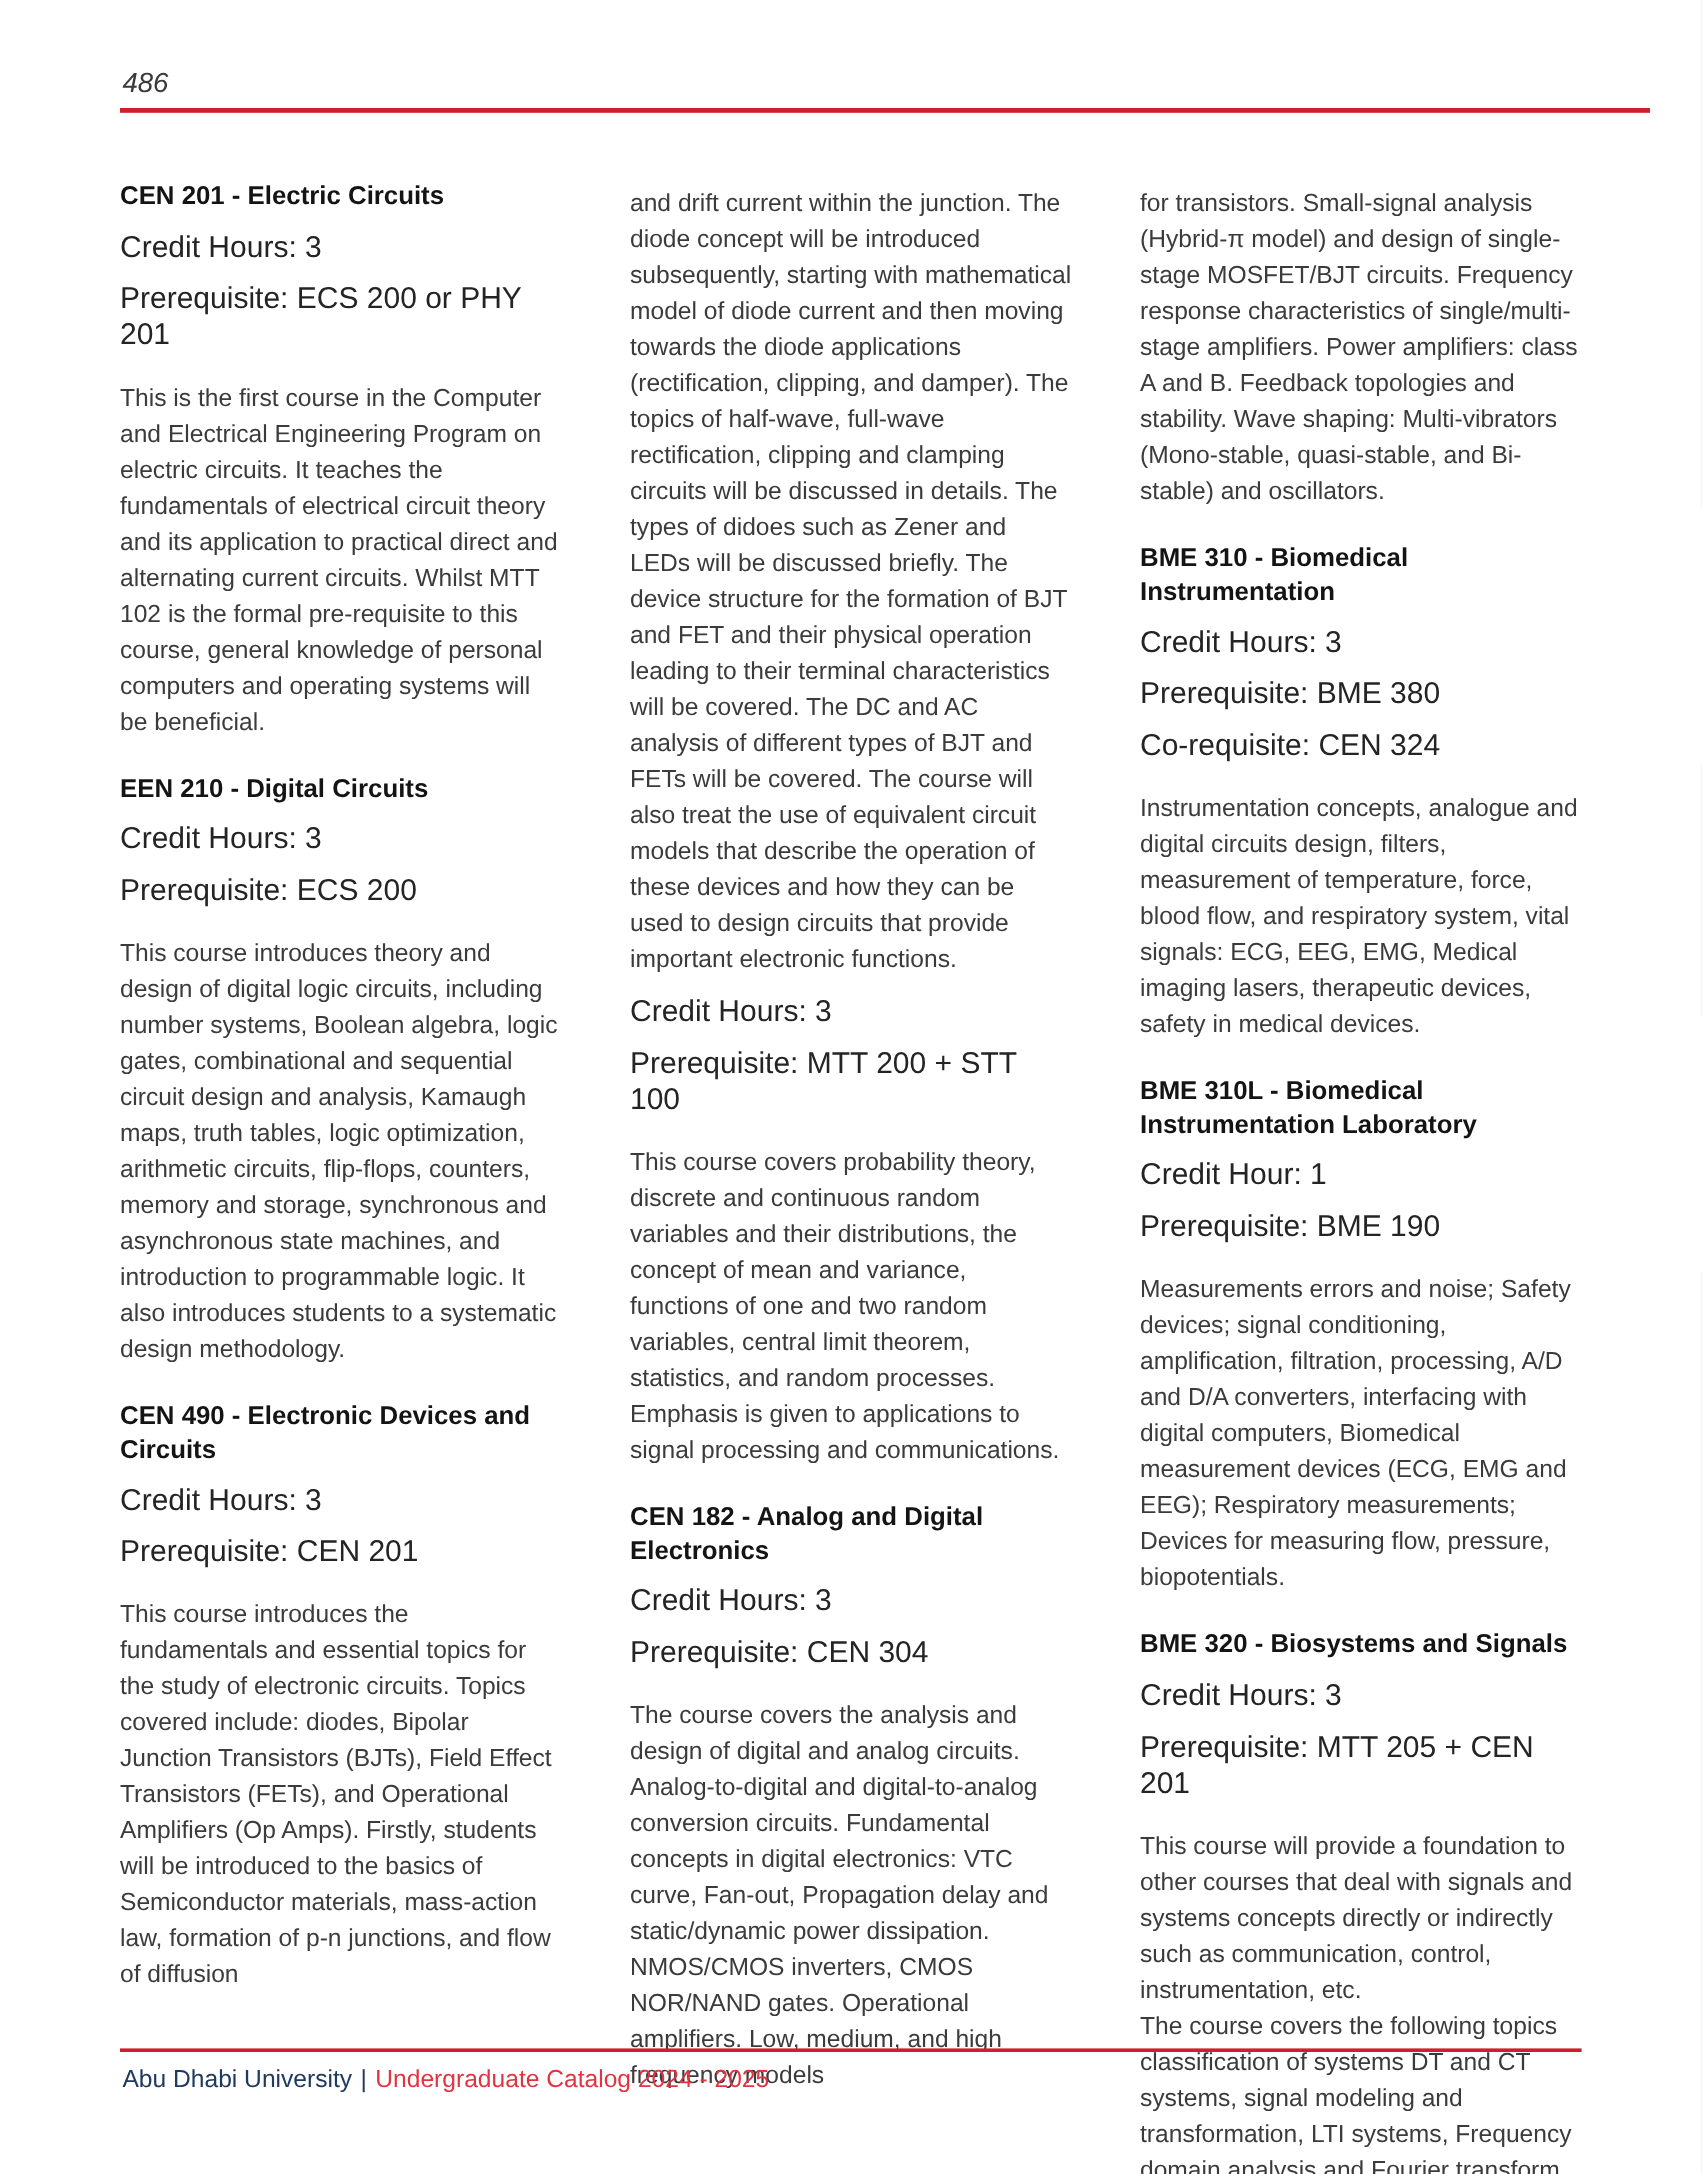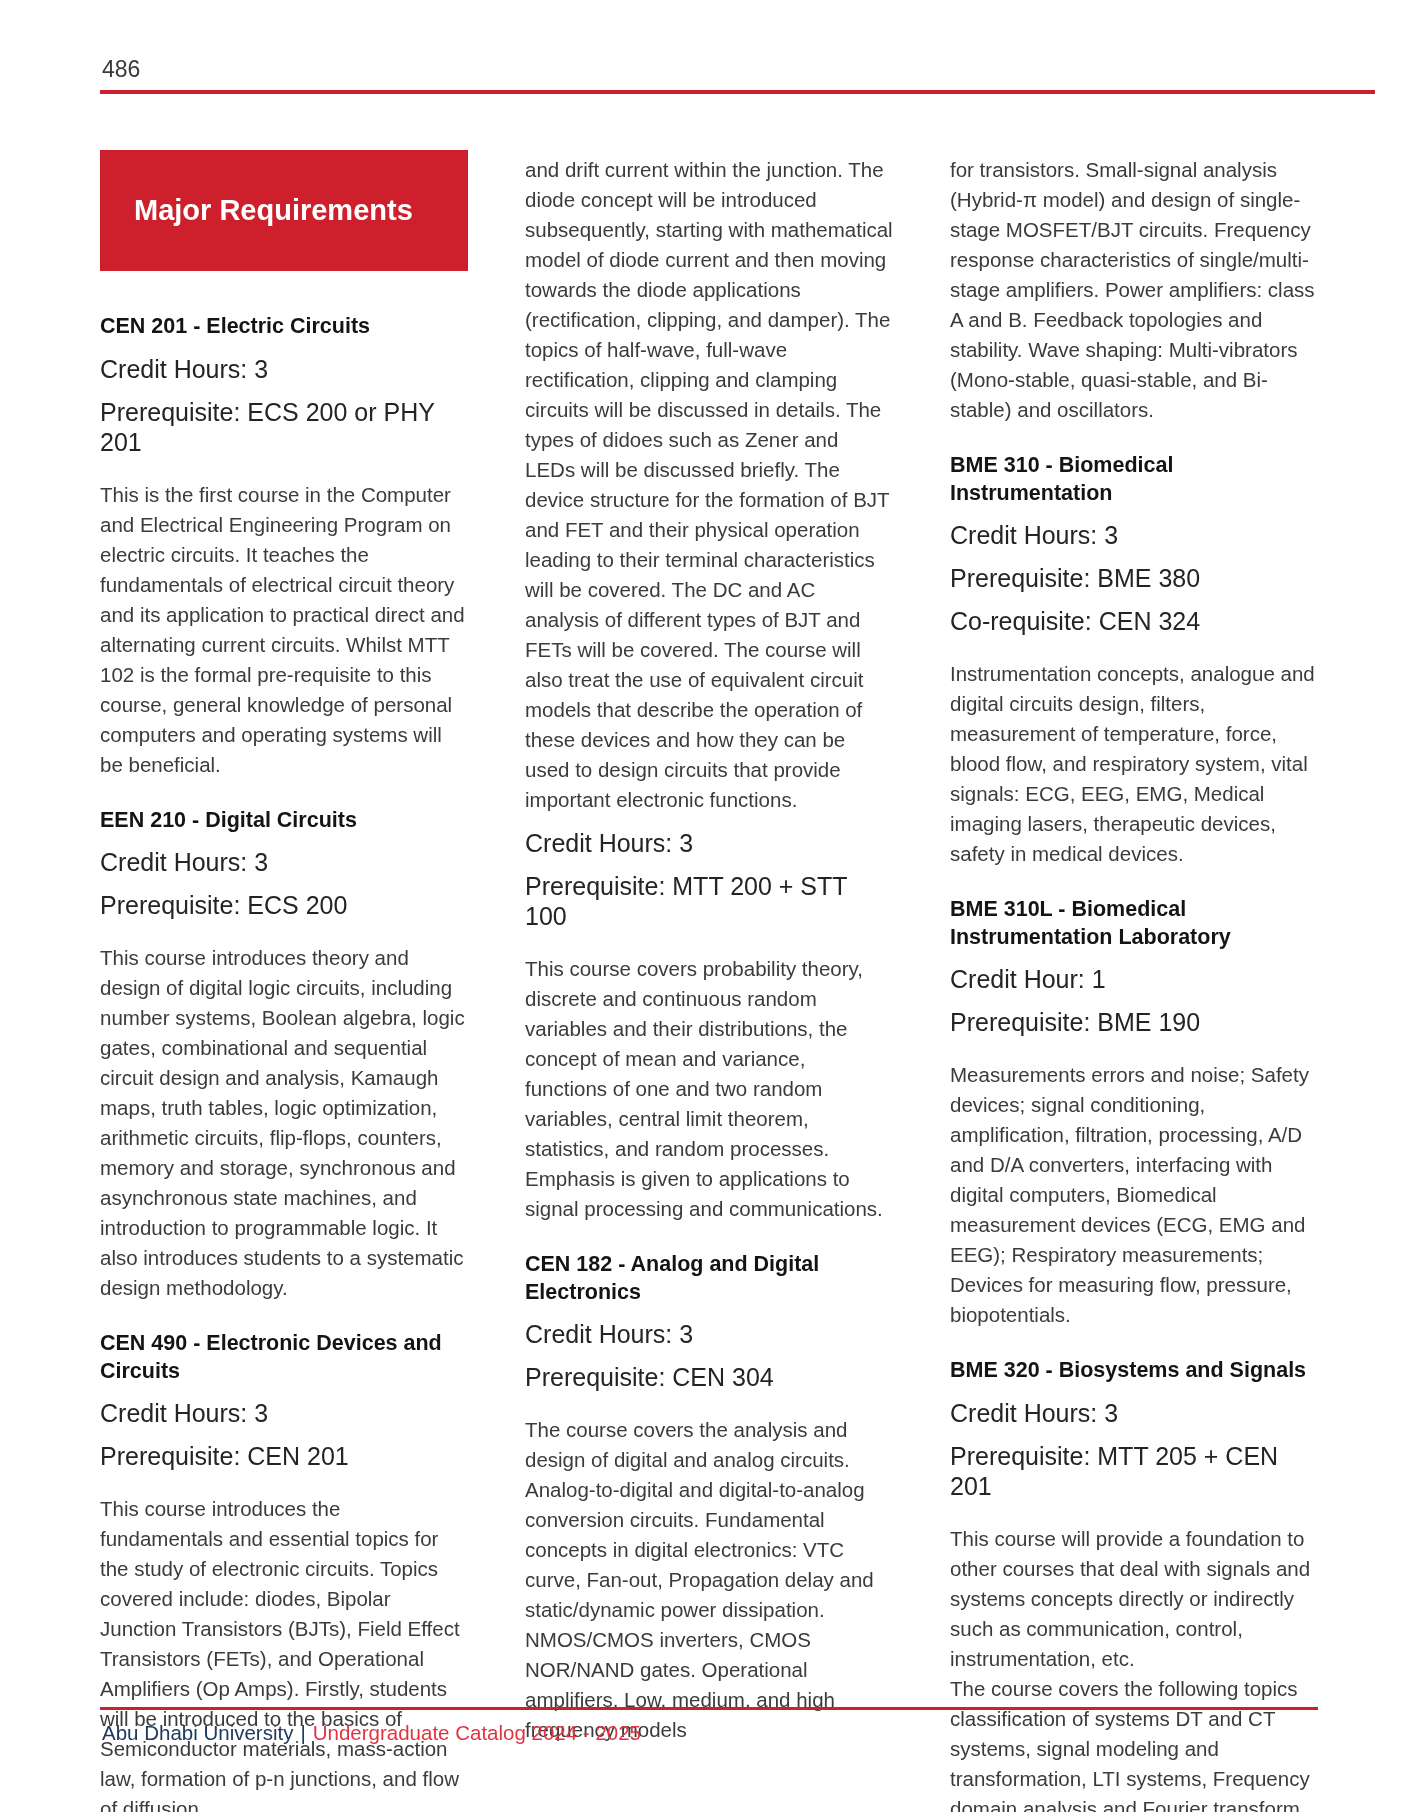--- a/index.html
+++ b/index.html
@@ -6,21 +6,21 @@
   .page {
     position:relative;
     width:1418px;
     height:1812px;
     margin:0 auto;
     background:#ffffff;
     font-family:"Liberation Sans", sans-serif;
     overflow:hidden;
     box-sizing:border-box;
   }
-  header { padding:56px 43px 0 100px; }
+  header { padding:56px 43px 0 100px;font-style:italic; }
   .page-number {
     font-size:23px;
     color:#3a3a3a;
     margin:0 0 7px 2px;
   }
   .rule { height:4px; background:#ce202c; }
   .footer-rule { height:3px; }
 
   .columns {
     display:flex;
@@ -88,23 +88,20 @@
 <body>
 
 <div class="page">
   <header>
     <div class="page-number">486</div>
     <div class="rule top-rule"></div>
   </header>
 
   <main class="columns">
     <section class="col">
-        <div class="banner">
-          <span class="banner-label">Major Requirements</span>
-        </div>
         <article class="course">
           <h3 class="course-title">CEN 201 - Electric Circuits</h3>
           <p class="meta">Credit Hours: 3</p>
           <p class="meta">Prerequisite: ECS 200 or PHY 201</p>
           <p class="desc">This is the first course in the Computer and Electrical Engineering Program on electric circuits. It teaches the fundamentals of electrical circuit theory and its application to practical direct and alternating current circuits. Whilst MTT 102 is the formal pre-requisite to this course, general knowledge of personal computers and operating systems will be beneficial.</p>
         </article>
         <article class="course">
           <h3 class="course-title">EEN 210 - Digital Circuits</h3>
           <p class="meta">Credit Hours: 3</p>
           <p class="meta">Prerequisite: ECS 200</p>

